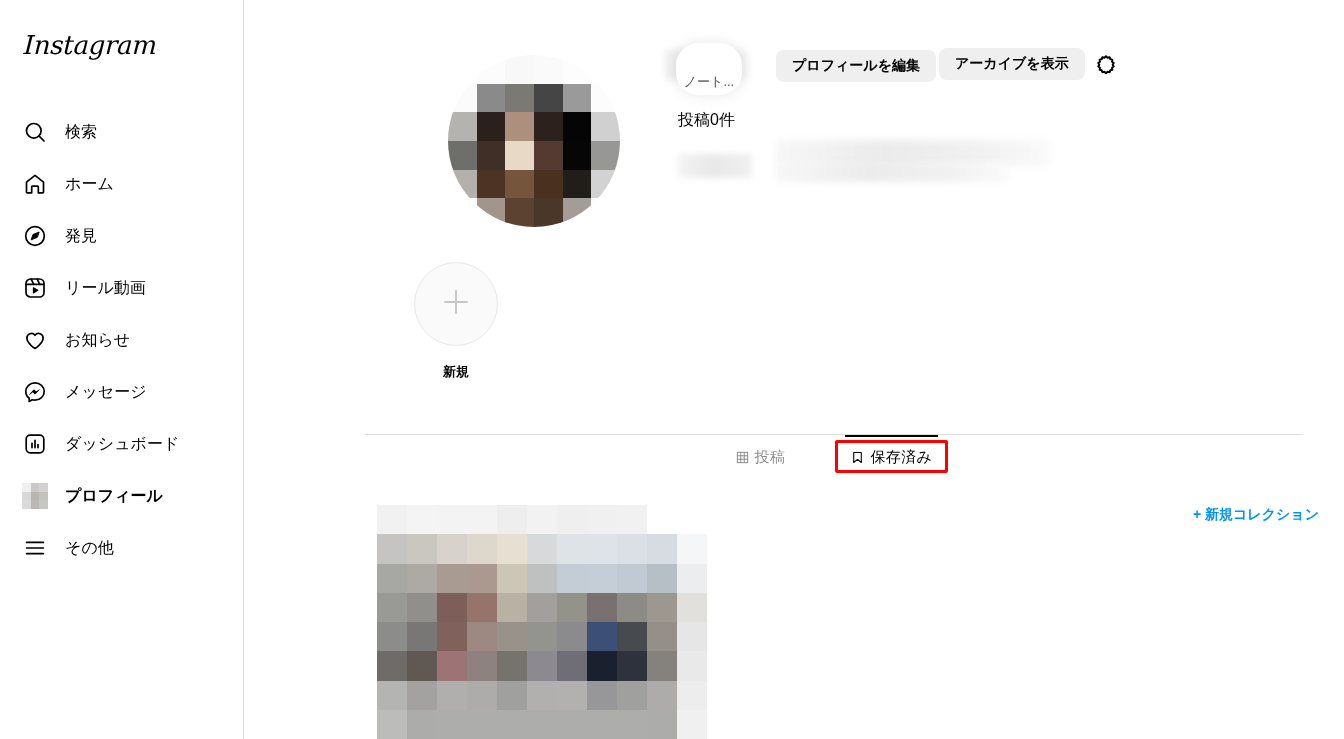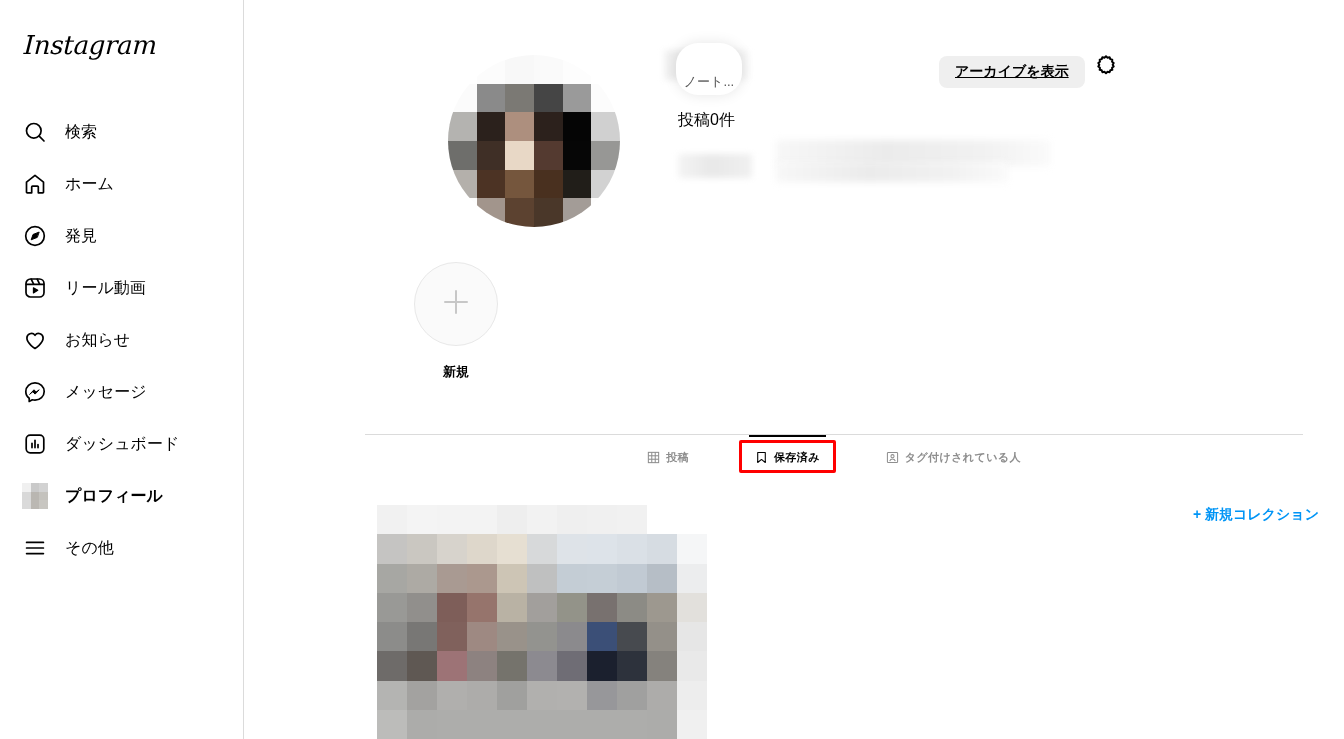--- a/index.html
+++ b/index.html
@@ -100,21 +100,21 @@
     padding: 0 16px;
     background: #efefef;
     border: none; border-radius: 8px;
     font-family: "Liberation Sans", sans-serif;
     font-size: 14px; font-weight: 700; color: #000;
     cursor: pointer;
     display: inline-flex; align-items: center; justify-content: center;
     white-space: nowrap;
   }
   .btn-edit { position: absolute; left: 112px; top: 2px; }
-  .btn-archive { position: absolute; left: 275px; top: 8px; text-decoration: underline; }
+  .btn-archive { position: absolute; left: 275px; top: 0; }
   .gear-btn {
     position: absolute; left: 425px; top: 0px;
     width: 34px; height: 34px;
     display:flex; align-items:center; justify-content:center;
     background: none; border: none; cursor: pointer; padding:0;
   }
 
   .stats-row { position: absolute; left: 0; top: 48px; }
   .stat-posts { position: absolute; left: 14px; top: 14px; font-size: 16px; color:#000; white-space:nowrap; }
   .blur-stat {
@@ -157,21 +157,21 @@
   .tabs-inner {
     position:absolute; left:0; top:0; width:938px; height:45px;
     display: flex; align-items: center; justify-content: center;
     gap: 62px;
   }
   .tab {
     position: relative;
     display: flex; align-items: center; gap: 6px;
     height: 45px;
     padding: 0 2px;
-    font-size: 11px; font-weight: 700; letter-spacing: 0.4px;
+    font-size: 15px; font-weight: 400; letter-spacing: 0.4px;
     color: #8e8e8e; cursor: pointer;
     margin-top: -1px;
   }
   .tab .ticon { display:flex; align-items:center; }
   .tab.active { color: #000; }
   .tab.active::before {
     content: ""; position: absolute;
     left: -4px; right: -4px; top: 0; height: 2px;
     background: #000;
   }
@@ -345,20 +345,21 @@
             <i style="background: rgb(74, 55, 41); display: block; width: 100%; height: 100%;"></i>
             <i style="background: rgb(163, 156, 151); display: block; width: 100%; height: 100%;"></i>
             <i style="background: rgb(253, 253, 253); display: block; width: 100%; height: 100%;"></i>
           </div>
         <div class="note-bubble">ノート...</div>
       </div>
 
       <div class="meta">
         <div class="meta-row1">
           <div class="blur-name"></div>
+          <button class="btn btn-edit">プロフィールを編集</button>
           <button class="btn btn-archive">アーカイブを表示</button>
           <button class="gear-btn">
             <span>
               <svg width="22" height="22" viewBox="0 0 24 24" fill="none" stroke="#000" stroke-width="2.2" stroke-linecap="round" stroke-linejoin="round" aria-hidden="true">
                 <path d="M12 3.6 13.7 5.1 15.9 4.6 16.7 6.7 18.9 7.3 18.6 9.5 20.4 10.9 19.3 12.8 20.4 14.7 18.6 16.1 18.9 18.3 16.7 18.9 15.9 21 13.7 20.5 12 22 10.3 20.5 8.1 21 7.3 18.9 5.1 18.3 5.4 16.1 3.6 14.7 4.7 12.8 3.6 10.9 5.4 9.5 5.1 7.3 7.3 6.7 8.1 4.6 10.3 5.1 Z"></path>
               </svg>
             </span>
           </button>
         </div>
 
@@ -399,30 +400,20 @@
             </span>
             <span>投稿</span>
           </div>
           <div class="tab active highlight-box">
             <span class="ticon">
               <svg width="13" height="13" viewBox="0 0 24 24" fill="none" stroke="currentColor" stroke-width="2" stroke-linejoin="round">
                 <path d="M5 2.8h14v18.4l-7-5.6-7 5.6Z"></path>
               </svg>
             </span>
             <span>保存済み</span>
-          </div>
-          <div class="tab">
-            <span class="ticon">
-              <svg width="13" height="13" viewBox="0 0 24 24" fill="none" stroke="currentColor" stroke-width="1.9" stroke-linejoin="round">
-                <rect x="2.6" y="2.6" width="18.8" height="18.8" rx="1.6"></rect>
-                <circle cx="12" cy="9.6" r="2.9"></circle>
-                <path d="M6.8 18.8c.9-2.5 2.8-3.9 5.2-3.9s4.3 1.4 5.2 3.9"></path>
-              </svg>
-            </span>
-            <span>タグ付けされている人</span>
           </div>
         </div>
     </section>
 
     <section id="collections">
       <div class="new-collection">+ 新規コレクション</div>
       <div class="collection-thumb">
           <i style="background: rgb(241, 241, 241); display: block; width: 100%; height: 100%;"></i>
           <i style="background: rgb(244, 244, 244); display: block; width: 100%; height: 100%;"></i>
           <i style="background: rgb(243, 243, 243); display: block; width: 100%; height: 100%;"></i>

